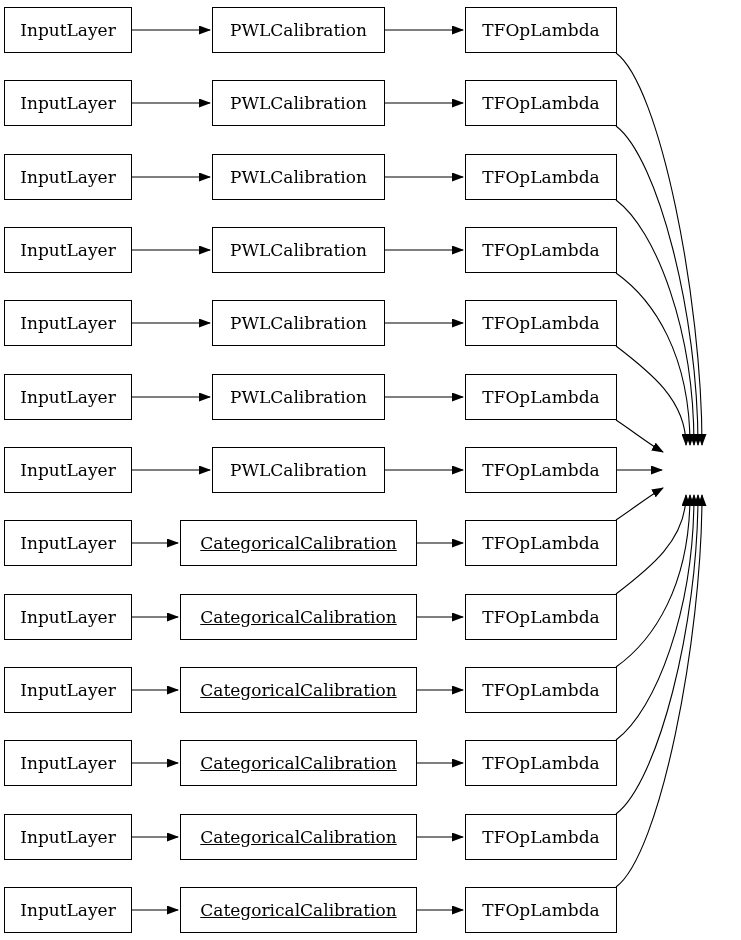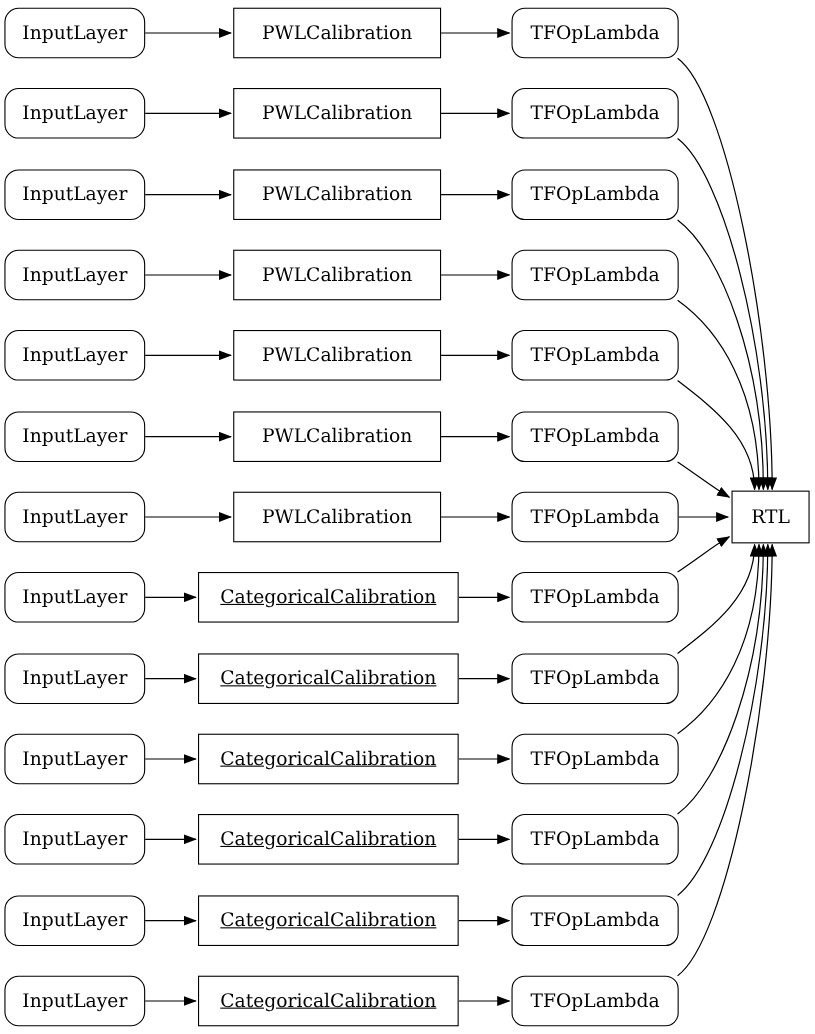--- a/index.html
+++ b/index.html
@@ -23,24 +23,24 @@
     height: 46px;
     border: 1px solid #000000;
     background: #ffffff;
     color: #000000;
     display: flex;
     align-items: center;
     justify-content: center;
     font-size: 17px;
     white-space: nowrap;
   }
-  .col-input  { left: 4px;   width: 128px; border-radius: 13px; }
-  .col-pwl    { left: 212px; width: 189px; }
+  .col-input  { left: 4px;   width: 128px; }
+  .col-pwl    { left: 212px; width: 173px; }
   .col-cat    { left: 180px; width: 237px; text-decoration: underline; }
-  .col-lambda { left: 465px; width: 152px; border-radius: 12px; }
+  .col-lambda { left: 465px; width: 152px; }
   .rtl-node   { left: 665px; top: 446px; width: 71px; height: 48px; }
 </style>
 </head>
 <body>
 
 <div class="canvas">
 
   <svg id="edges" width="741" height="940" viewBox="0 0 741 940">
     <defs>
       <marker id="arrow" markerUnits="userSpaceOnUse" markerWidth="12" markerHeight="9" viewBox="0 0 12 9" refX="11" refY="4.5" orient="auto">
@@ -133,15 +133,14 @@
   <div class="node col-lambda" style="top:740px">TFOpLambda</div>
 
   <div class="node col-input" style="top:814px">InputLayer</div>
   <div class="node col-cat" style="top:814px">CategoricalCalibration</div>
   <div class="node col-lambda" style="top:814px">TFOpLambda</div>
 
   <div class="node col-input" style="top:887px">InputLayer</div>
   <div class="node col-cat" style="top:887px">CategoricalCalibration</div>
   <div class="node col-lambda" style="top:887px">TFOpLambda</div>
 
-  <div class="node rtl-node">RTL</div>
 
 </div>
 
 </body></html>

